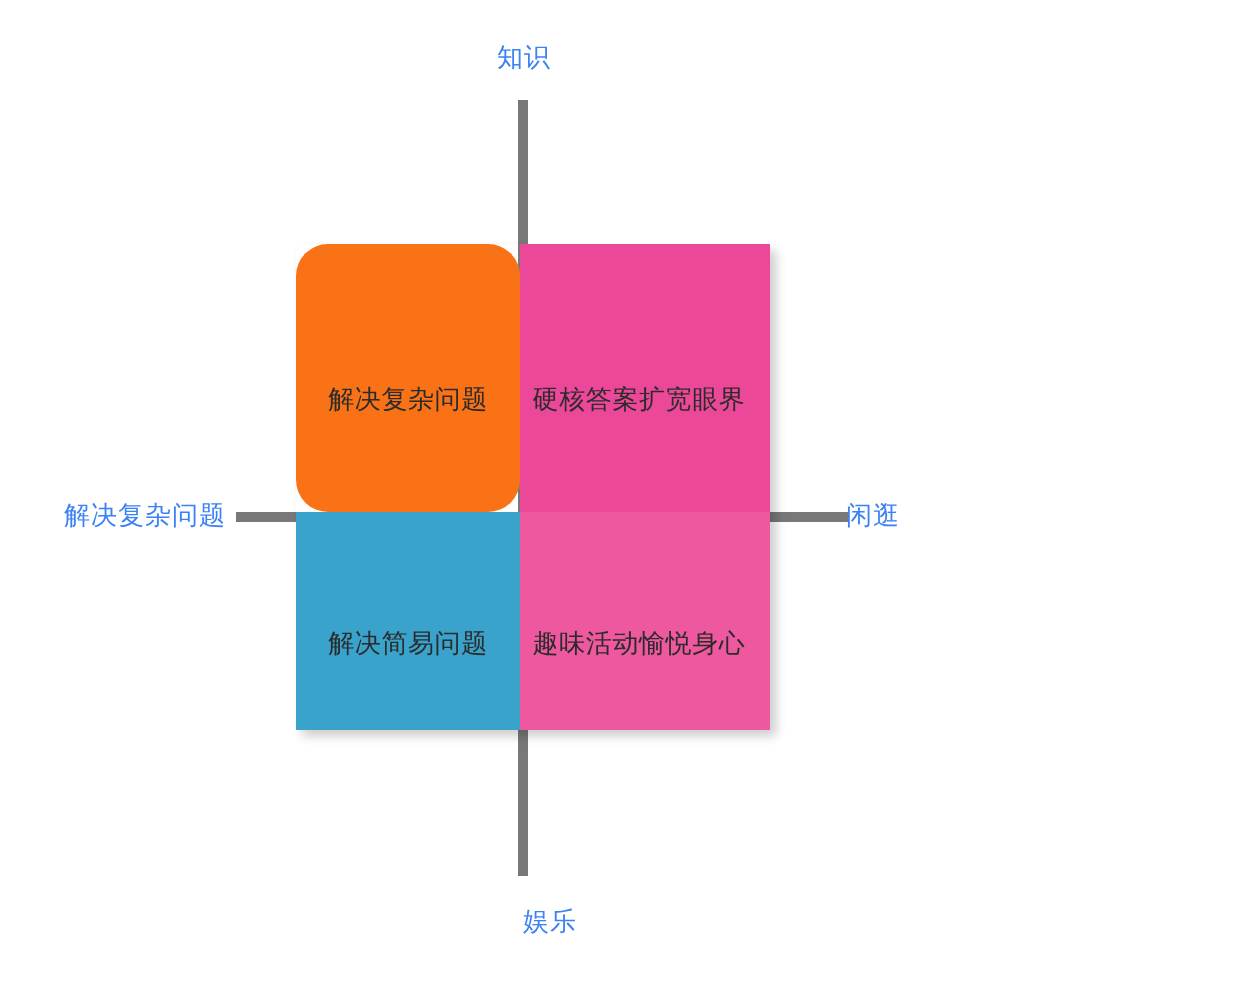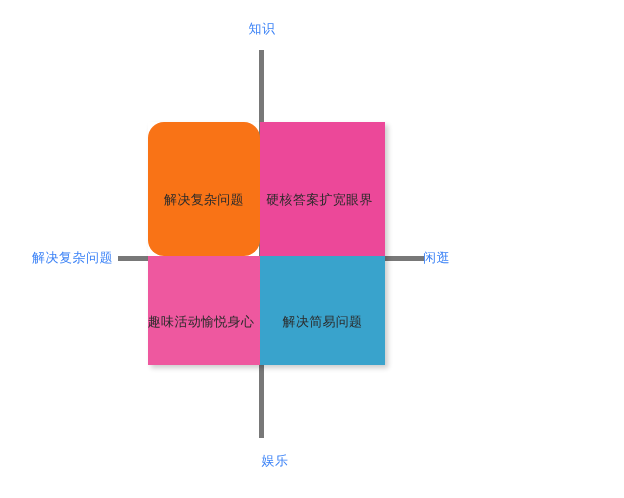--- a/index.html
+++ b/index.html
@@ -143,23 +143,23 @@
   <div class="axis-label axis-label-left">解决复杂问题</div>
   <div class="axis-label axis-label-right">闲逛</div>
 
   <div class="matrix">
     <div class="cell cell-tl">
       <span class="cell-text">解决复杂问题</span>
     </div>
     <div class="cell cell-tr">
       <span class="cell-text">硬核答案扩宽眼界</span>
     </div>
+    <div class="cell cell-bl">
+      <span class="cell-text">解决简易问题</span>
+    </div>
     <div class="cell cell-br">
       <span class="cell-text">趣味活动愉悦身心</span>
-    </div>
-    <div class="cell cell-bl">
-      <span class="cell-text">解决简易问题</span>
     </div>
   </div>
 
 
 
 </div>
 
 </body></html>

